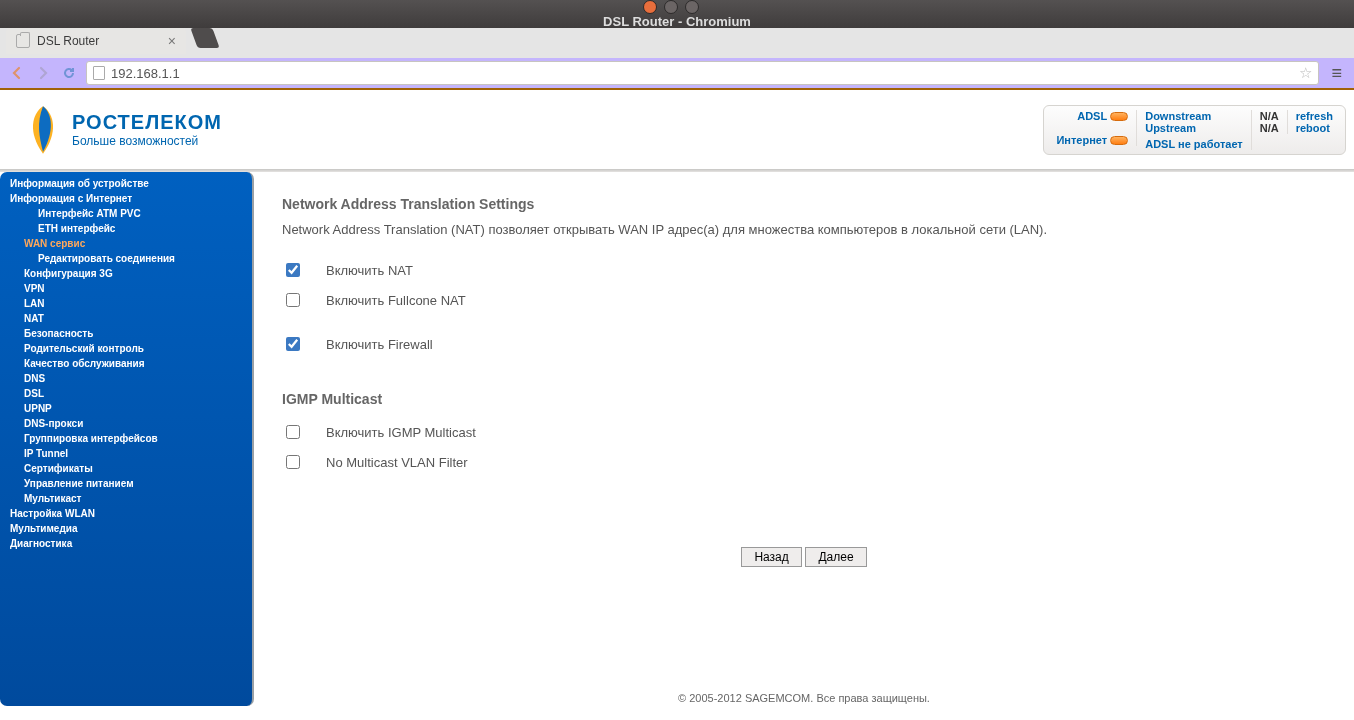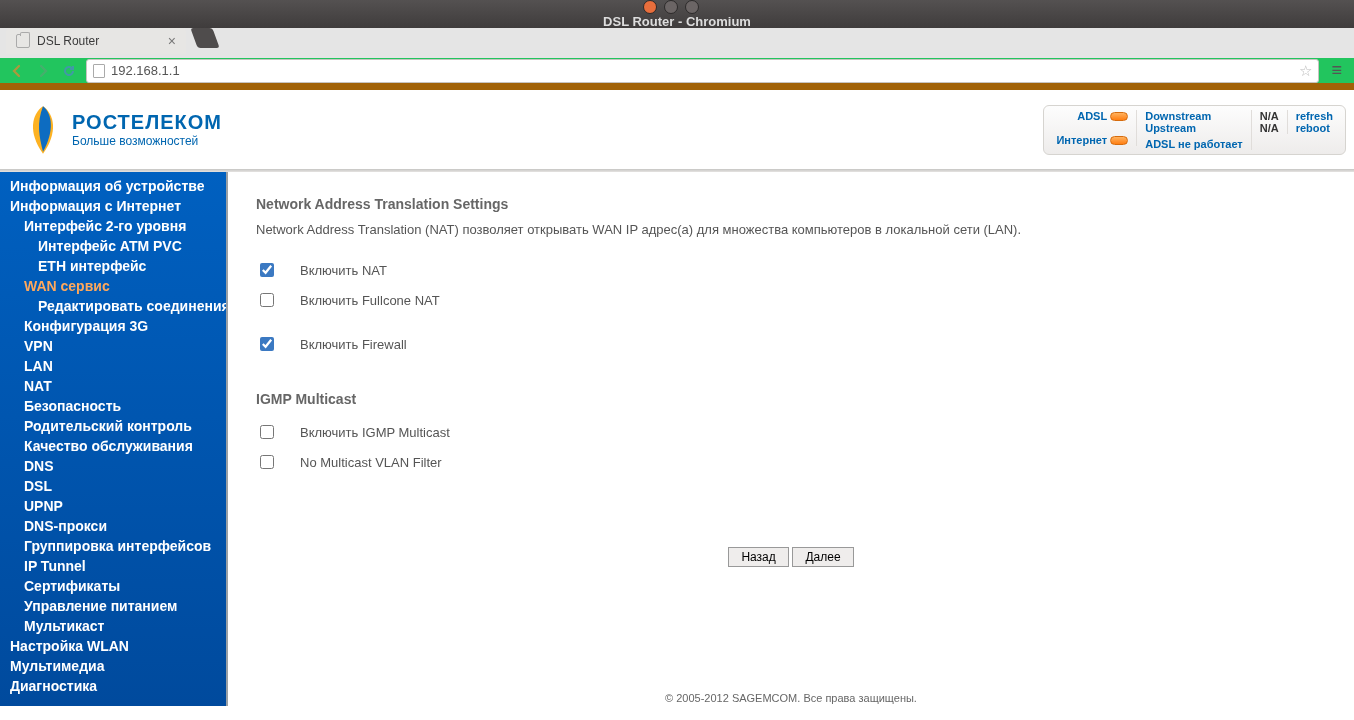--- a/index.html
+++ b/index.html
@@ -29,21 +29,21 @@
   .tab-icon { width: 14px; height: 14px; border: 1px solid #aaa; border-radius: 2px; margin-right: 7px; display:inline-block; position:relative; }
   .tab-icon::after { content:""; position:absolute; top:-3px; left:3px; width:8px; height:3px; border:1px solid #aaa; border-bottom:none; border-radius:2px 2px 0 0; background:#e7e6e4;}
   .tab-close { font-size: 14px; color: #777; padding-left: 8px; cursor:pointer; }
   .newtab {
     width: 22px; height: 20px; background: #4f4c4c; margin-left: 8px; margin-bottom:4px;
     transform: skewX(20deg); border-radius: 3px;
   }
 
   
   .urlbar {
-    height: 32px; background: #22c55e; border-bottom: 7px solid #a16207;
+    height: 32px; background: #c4b5fd; border-bottom: 2px solid #a16207;
     display: flex; align-items: center; padding: 0 8px; gap: 8px;
   }
   .nav-btn { width:18px; height:18px; display:flex; align-items:center; justify-content:center; opacity:.7;}
   .nav-btn.disabled { opacity:.35; }
   .url-input-wrap {
     flex: 1; height: 24px; background: #fff; border: 1px solid #c7c4c0; border-radius: 3px;
     display: flex; align-items: center; padding: 0 6px; gap: 6px; font-size: 13px; color: #555;
   }
   .url-file-icon { width:12px; height:14px; border:1px solid #aaa; border-radius:1px; position:relative;}
   .star-icon { color:#bbb; font-size:15px; }
@@ -75,25 +75,26 @@
   .led { display:inline-block; width:18px; height:9px; border-radius:5px; background: linear-gradient(#ffb25e,#ff7e12); vertical-align:middle; margin-left:3px; border:1px solid #d66b0c;}
   .status-action { color:#0066b0; font-weight:bold; cursor:pointer; display:block; }
 
   .header-sep {
     height: 3px; background: linear-gradient(#c6c5c3,#e5e3e1);
   }
 
   
   .router-body { display:flex; height: 534px; }
   .sidebar {
-    width: 228px; background: #0051a3;
+    width: 254px; background: #0051a3;
     background: linear-gradient(#0060c0,#004a9d);
-    color: #fff; font-size: 14px; overflow-y: auto;
+    color: #fff; font-size: 10px; overflow-y: auto;
     border-right: 2px solid #9aa0a5;
     position:relative;
+    border-radius:7px;
   }
   .sidebar::-webkit-scrollbar { width: 14px; }
   .sidebar::-webkit-scrollbar-track { background: #e8e7e5; }
   .sidebar::-webkit-scrollbar-thumb { background: #b3b0ad; border-radius: 2px; }
 
   .sidebar ul { list-style:none; margin:0; padding: 4px 0; }
   .sidebar li { padding: 2px 10px; cursor: pointer; font-weight: bold; white-space: nowrap;}
   .sidebar li.sub1 { padding-left: 24px; }
   .sidebar li.sub2 { padding-left: 38px; }
   .sidebar li.active { color: #ffa85b; }
@@ -199,21 +200,20 @@
     </div>
   </div>
 </div>
 <div class="header-sep"></div>
 
 <div class="router-body">
   <div class="sidebar">
     <ul id="nav-list">
         <li class="">Информация об устройстве</li>
         <li class="">Информация с Интернет</li>
-        <li class="sub1">Интерфейс 2-го уровня</li>
         <li class="sub2">Интерфейс ATM PVC</li>
         <li class="sub2">ETH интерфейс</li>
         <li class="sub1 active">WAN сервис</li>
         <li class="sub2">Редактировать соединения</li>
         <li class="sub1">Конфигурация 3G</li>
         <li class="sub1">VPN</li>
         <li class="sub1">LAN</li>
         <li class="sub1">NAT</li>
         <li class="sub1">Безопасность</li>
         <li class="sub1">Родительский контроль</li>

